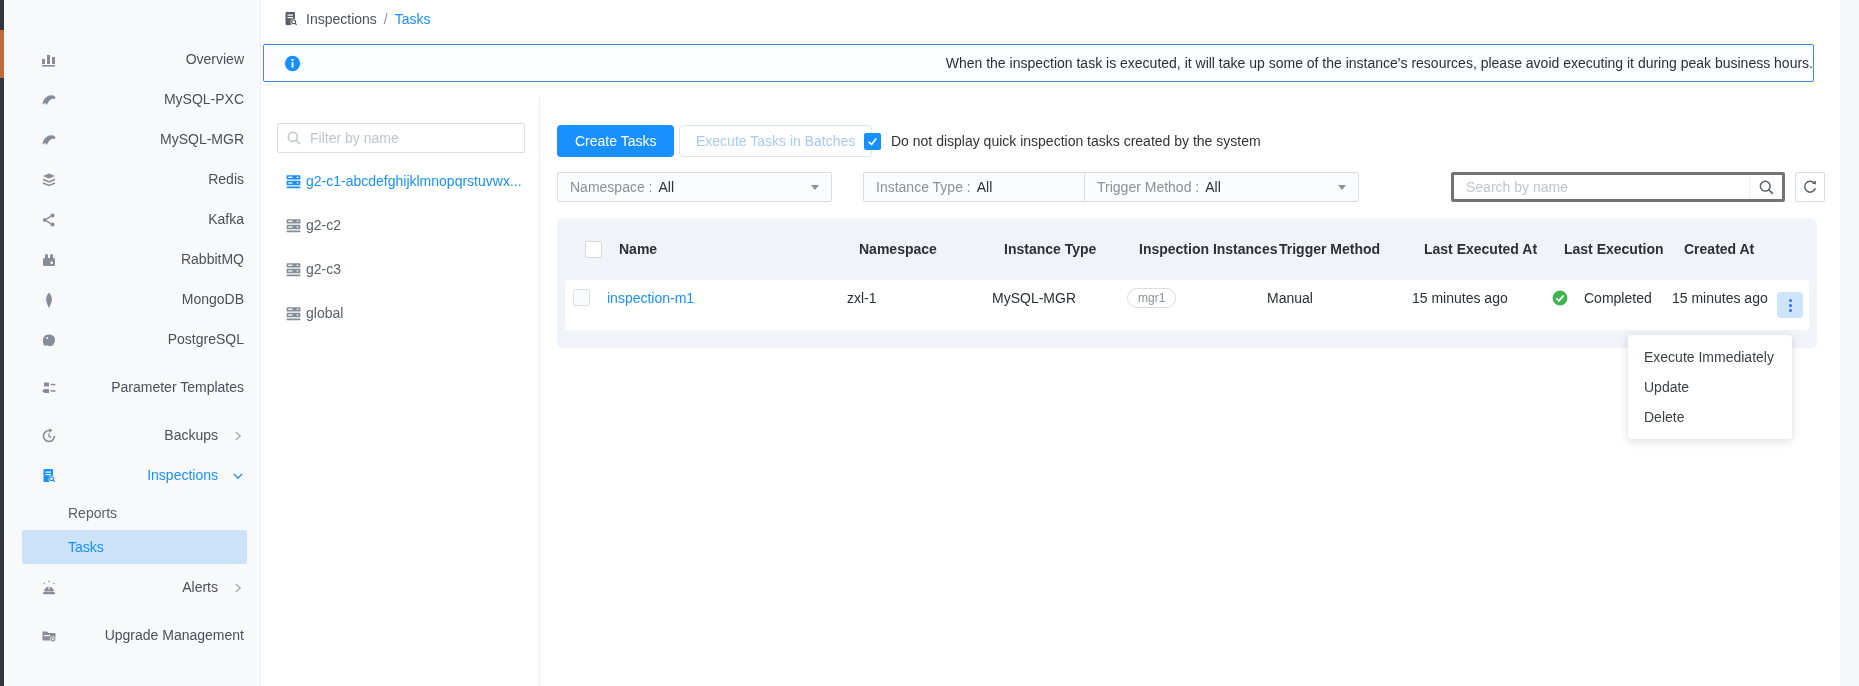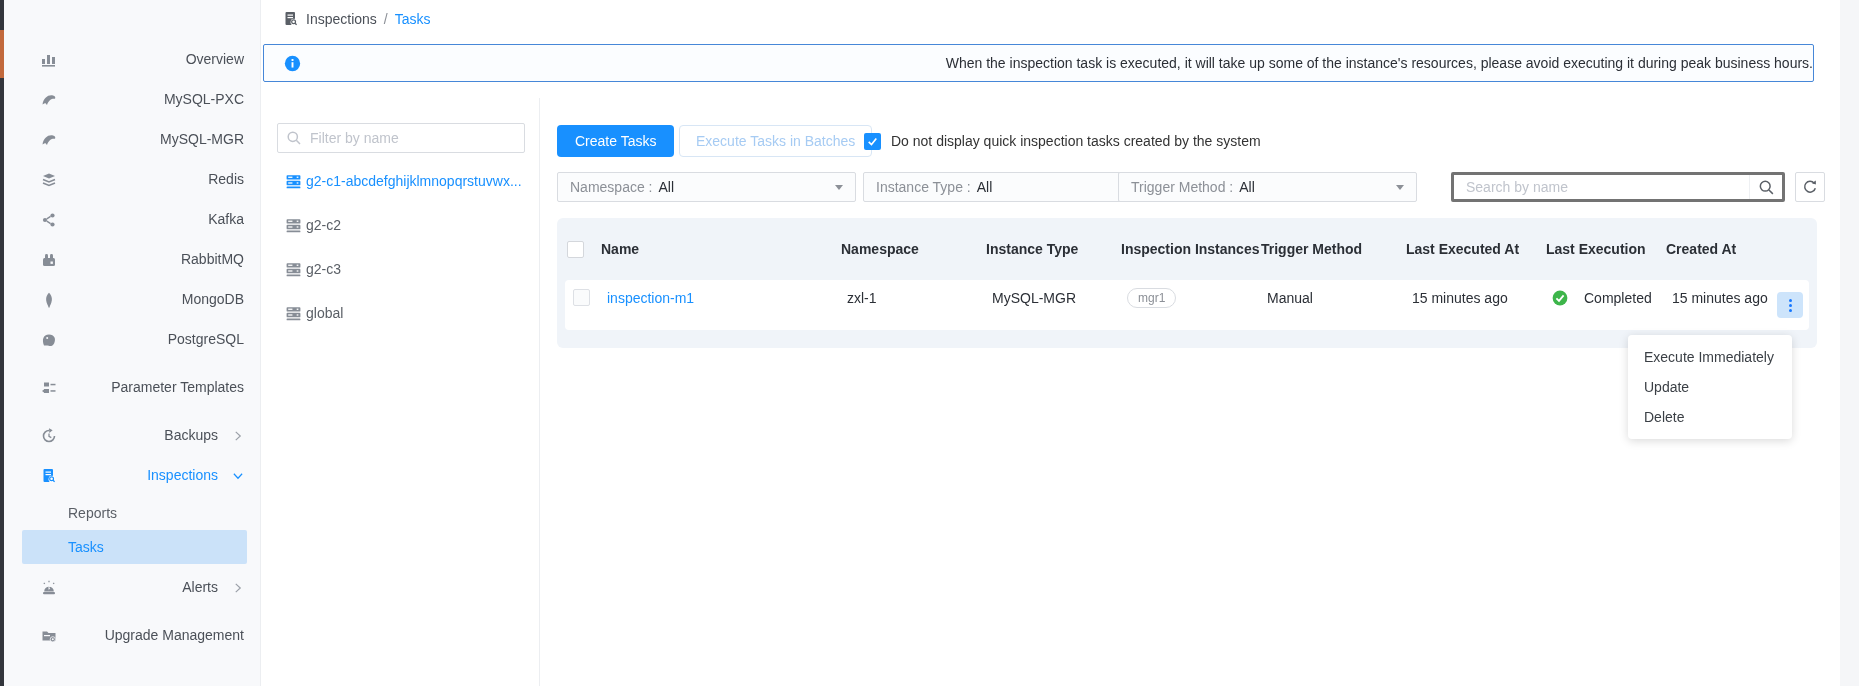--- a/index.html
+++ b/index.html
@@ -58,39 +58,39 @@
     border:none;border-radius:4px;font-size:14px;font-family:inherit;cursor:pointer;}
   .btn-disabled{position:absolute;left:679px;top:125px;height:32px;padding:0 16px;background:#fff;color:#a6cbf3;
     border:1px solid #d8e6f5;border-radius:4px;font-size:14px;font-family:inherit;cursor:not-allowed;}
   #hide-sys{position:absolute;left:864px;top:125px;height:32px;display:flex;align-items:center;gap:10px;cursor:pointer;}
   .checkbox{width:17px;height:17px;box-sizing:border-box;border-radius:2px;display:flex;align-items:center;justify-content:center;}
   .checkbox.checked{background:#1890ff;}
   .checkbox.empty{background:#fff;border:1px solid #d4d7dc;}
   .checkbox.row-empty{background:#fafbfc;border:1px solid #dde0e5;}
 
   
-  .dd{position:absolute;top:172px;height:30px;width:299px;box-sizing:border-box;border:1px solid #d9dce1;border-radius:2px;
+  .dd{position:absolute;top:172px;height:30px;width:275px;box-sizing:border-box;border:1px solid #d9dce1;border-radius:2px;
     background:#fbfcfd;display:flex;align-items:center;padding:0 28px 0 12px;cursor:pointer;}
   .dd .dlabel{color:#8c9097;}
   .dd .dvalue{color:#2b2f36;margin-left:6px;}
   .caret{position:absolute;right:12px;top:12px;width:0;height:0;
     border-left:4.5px solid transparent;border-right:4.5px solid transparent;border-top:5.5px solid #8c9097;}
-  #dd-namespace{left:557px;} #dd-instance-type{left:855px;margin-left:8px;} #dd-trigger-method{left:1118px;align-items:center;}
+  #dd-namespace{left:557px;} #dd-instance-type{left:855px;margin-left:8px;} #dd-trigger-method{left:1084px;align-items:center;}
   #search-box{position:absolute;left:1451px;top:172px;width:334px;height:30px;box-sizing:border-box;
     border:3px solid #737373;border-radius:2px;background:#fff;display:flex;align-items:center;}
   #search-box input{flex:1;border:none;outline:none;padding:0 8px 0 12px;font-size:14px;font-family:inherit;color:#333;background:transparent;}
   #search-box input::placeholder{color:#c0c4cc;}
   #search-box .icon-zone{width:32px;height:100%;display:flex;align-items:center;justify-content:center;border-left:1px solid #eef0f3;cursor:pointer;}
   #refresh-btn{position:absolute;left:1795px;top:172px;width:30px;height:30px;box-sizing:border-box;border:1px solid #d9dce1;
     border-radius:2px;background:#fff;display:flex;align-items:center;justify-content:center;cursor:pointer;}
 
   
   #table-card{position:absolute;left:557px;top:218px;width:1260px;height:130px;background:#f0f4f9;border-radius:6px;}
   .tgrid{display:grid;grid-template-columns:34px 240px 145px 135px 140px 145px 140px 120px auto;align-items:center;}
-  #table-header{height:62px;padding:0 10px;font-weight:bold;color:#2b2f36;box-sizing:border-box;}
+  #table-header{height:62px;padding:0 28px;font-weight:bold;color:#2b2f36;box-sizing:border-box;}
   #table-header .hcell{line-height:1.3;}
   #table-row{position:relative;margin:0 8px;height:50px;background:#fff;border-radius:4px;padding:0 8px;box-sizing:border-box;}
   .link{color:#1890ff;cursor:pointer;}
   .cell{color:#2b2f36;}
   .pill{display:inline-block;padding:2px 10px;border:1px solid #d9dce1;border-radius:11px;color:#8c9097;font-size:12px;background:#fff;}
   .status{display:flex;align-items:center;gap:16px;}
   #actions-btn{position:absolute;right:6px;top:12px;width:26px;height:26px;background:#cde4fb;border-radius:4px;
     display:flex;flex-direction:column;align-items:center;justify-content:center;gap:2px;cursor:pointer;}
   #actions-btn i{width:3px;height:3px;border-radius:50%;background:#1677ff;}
 

